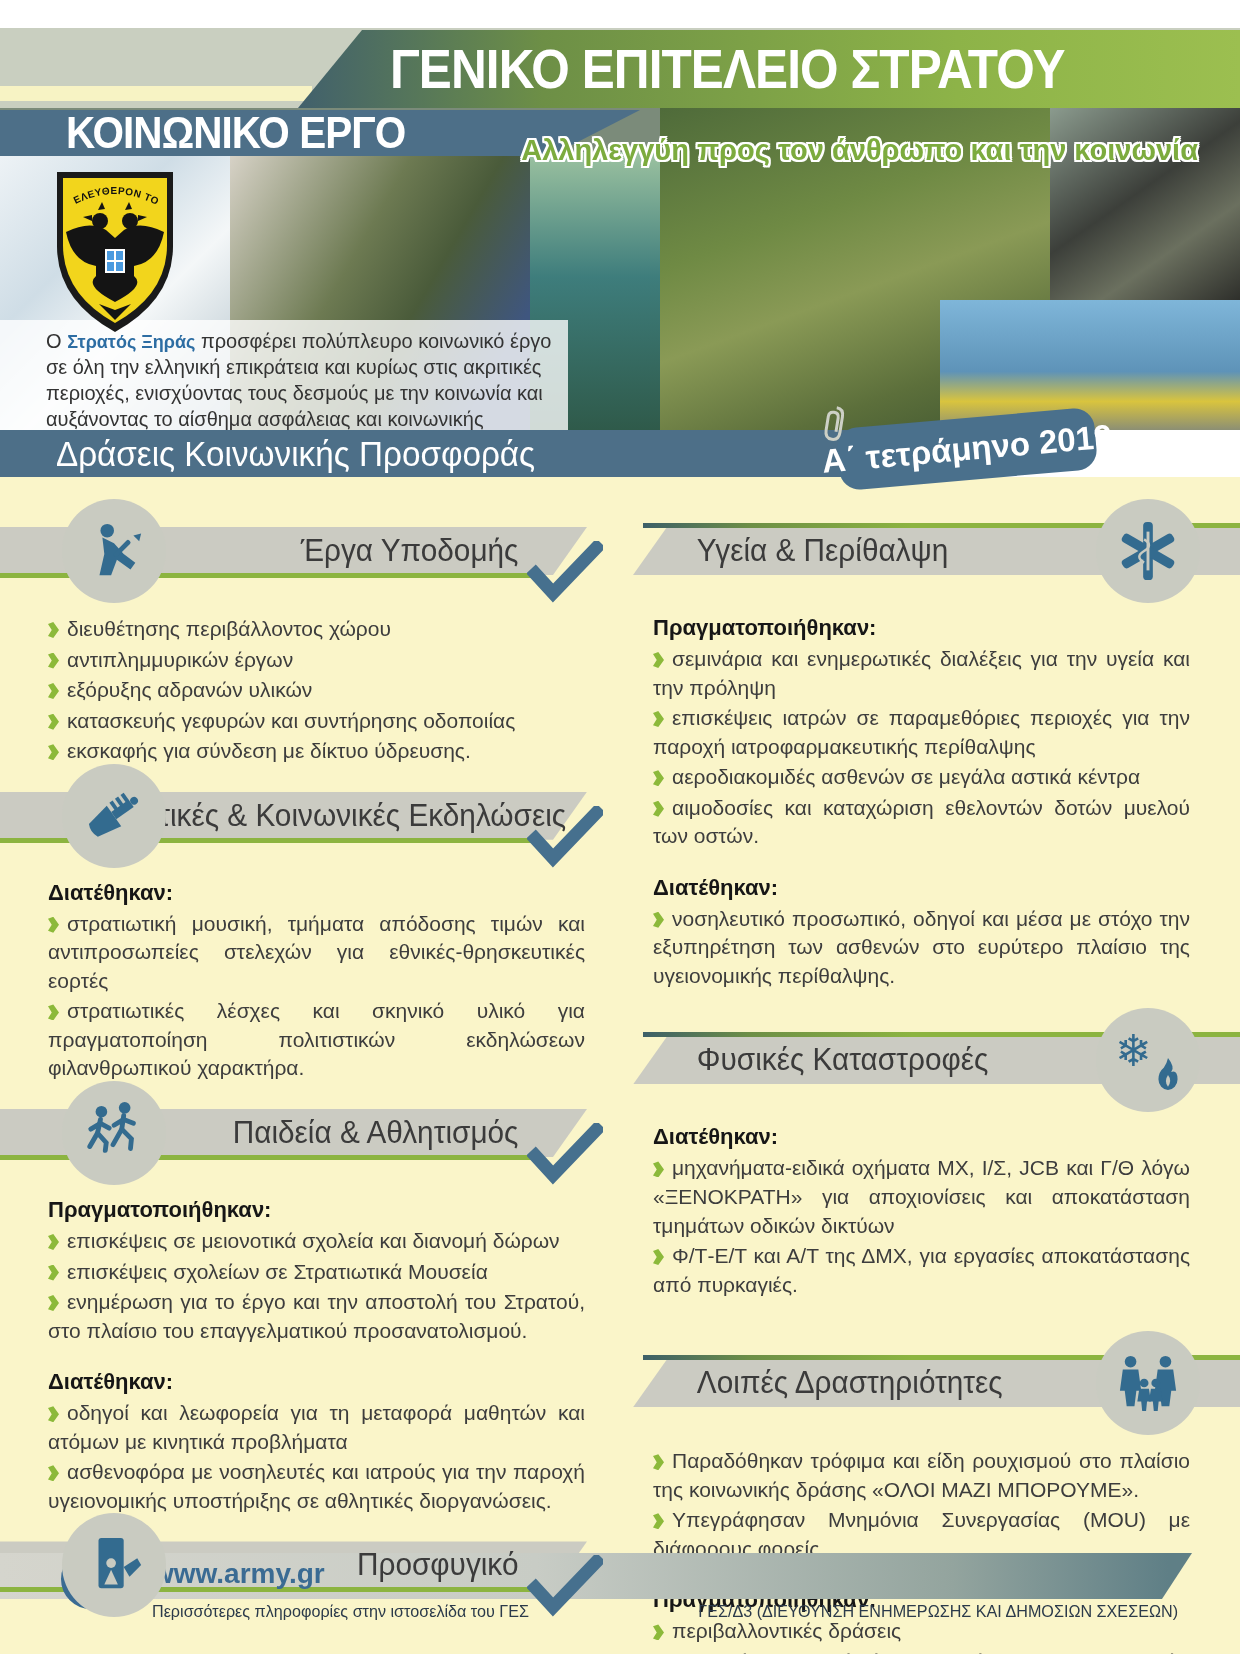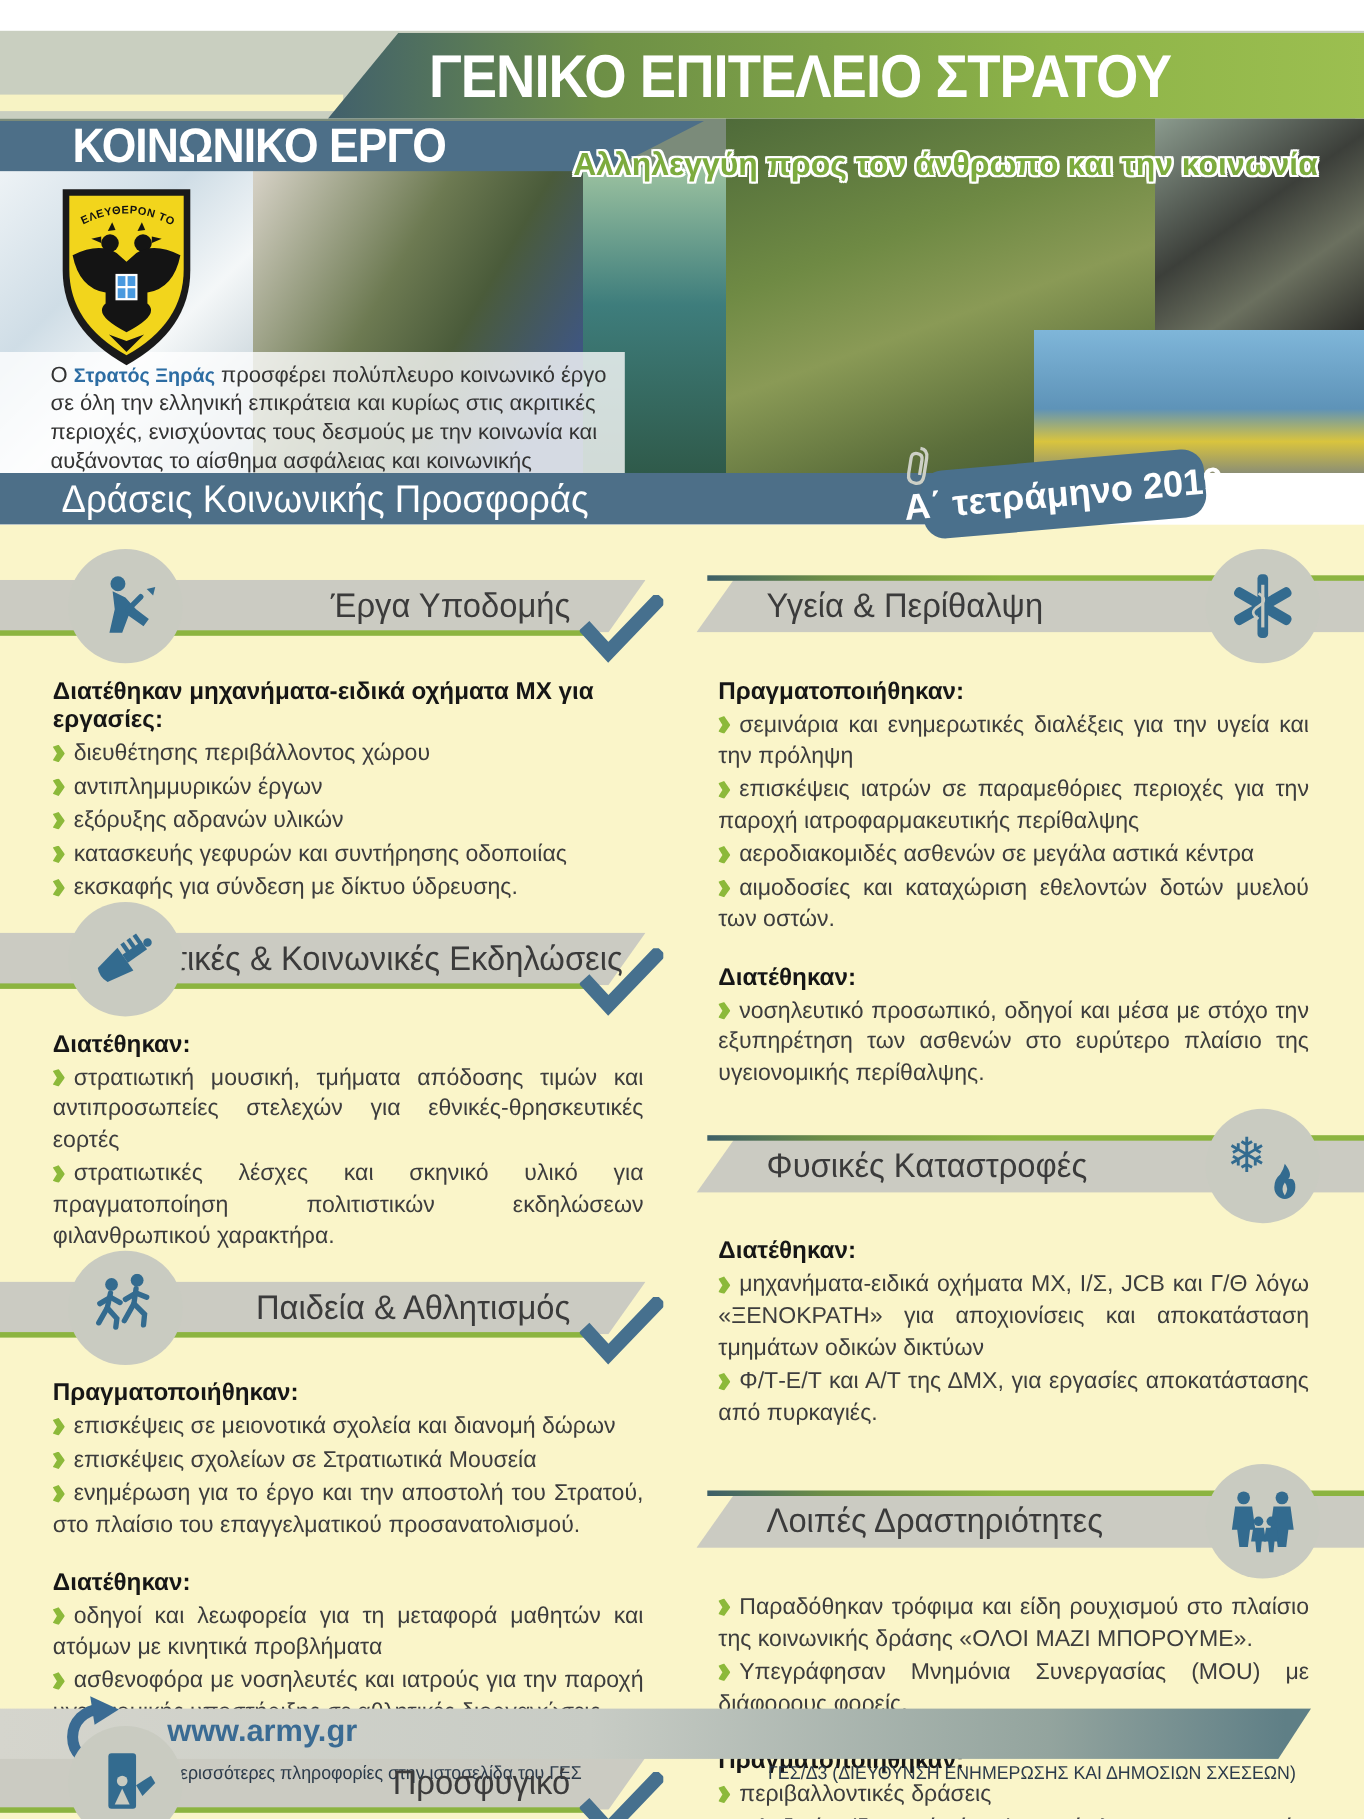--- a/index.html
+++ b/index.html
@@ -203,21 +203,20 @@
       <rect x="38" y="18" width="5" height="22" rx="2" transform="rotate(45 40 29)"></rect>
       <path d="M52 16 l8 -2 -2 8 z"></path>
               </g>
             </svg>
           </div>
     <svg class="check" viewBox="0 0 76 62">
             <path d="M4 28 L26 52 L74 2" fill="none" stroke="#46708e" stroke-width="13"></path>
           </svg>
         </div>
     <div class="sec-body">
-          <div class="group-heading">Διατέθηκαν μηχανήματα-ειδικά οχήματα ΜΧ για εργασίες:</div>
           <div class="bullets">
             <div class="bullet"><span class="leaf"></span>διευθέτησης περιβάλλοντος χώρου</div>
             <div class="bullet"><span class="leaf"></span>αντιπλημμυρικών έργων</div>
             <div class="bullet"><span class="leaf"></span>εξόρυξης αδρανών υλικών</div>
             <div class="bullet"><span class="leaf"></span>κατασκευής γεφυρών και συντήρησης οδοποιίας</div>
             <div class="bullet"><span class="leaf"></span>εκσκαφής για σύνδεση με δίκτυο ύδρευσης.</div>
           </div>
         </div>
   </section>
       <section class="sec left">

